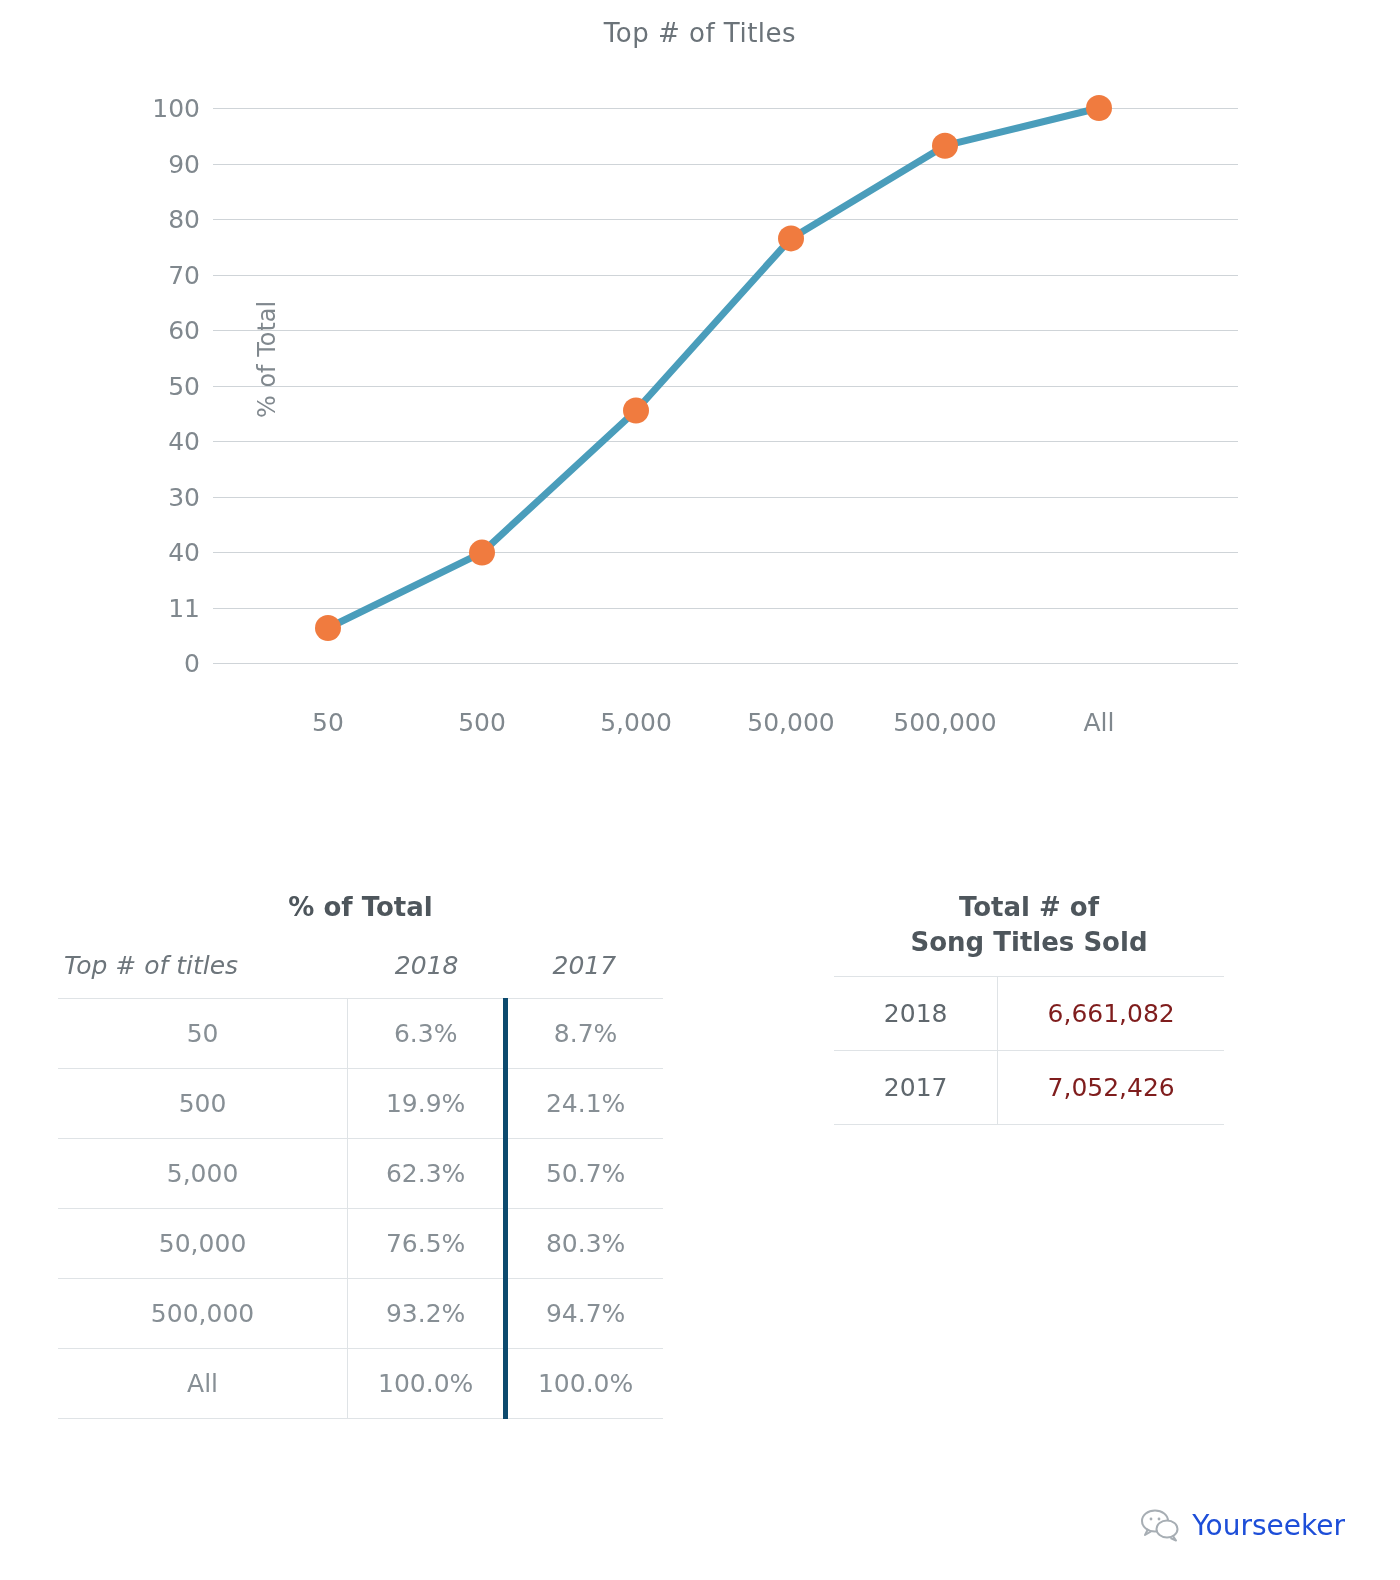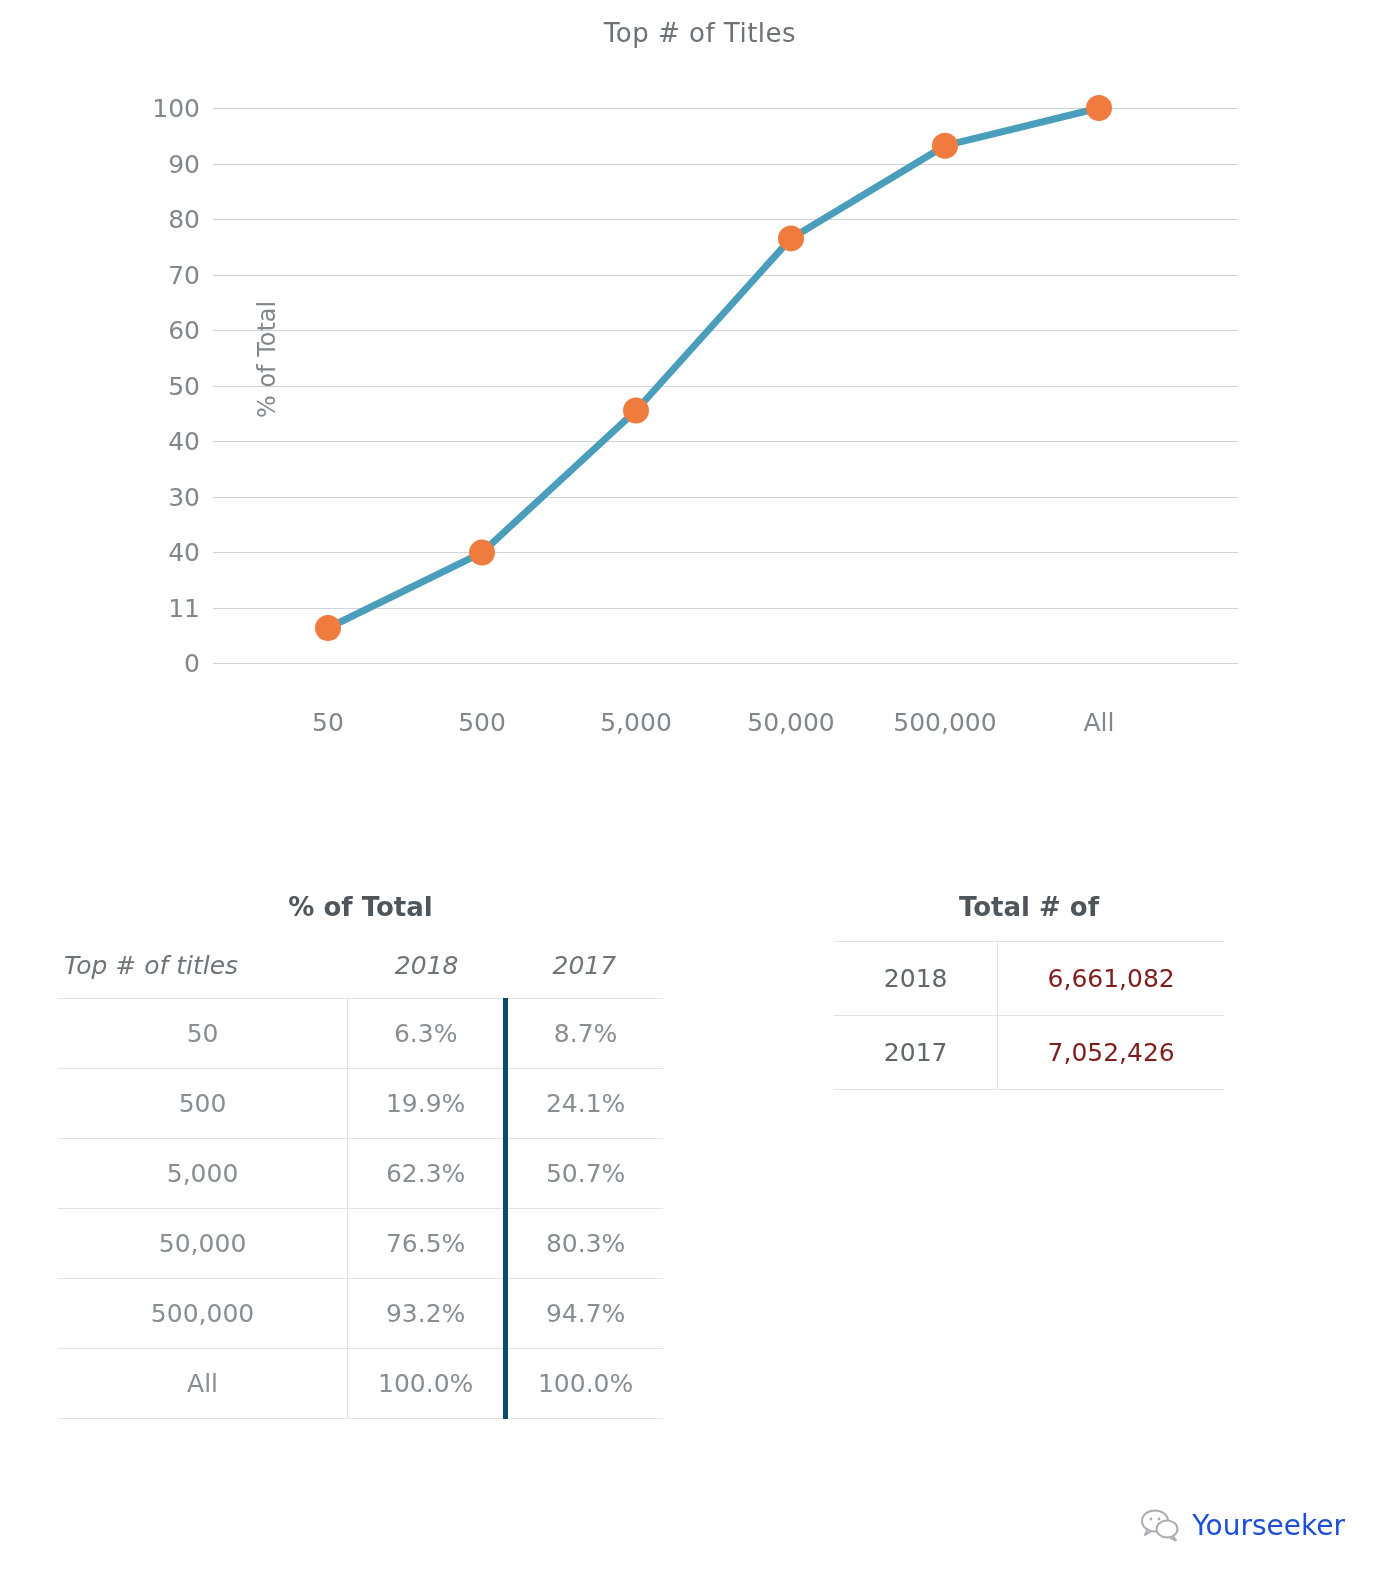--- a/index.html
+++ b/index.html
@@ -299,20 +299,21 @@
             <td class="second-col">100.0%</td>
             <td>100.0%</td>
           </tr>
         </tbody>
     </table>
   </div>
 
   <div class="right-table">
     <div class="tbl-caption two-line">
       <div>Total # of</div>
+      <div>Song Titles Sold</div>
     </div>
     <table>
       <tbody id="totals-table-body">
           <tr>
             <td class="rt-first">2018</td>
             <td class="rt-second">6,661,082</td>
           </tr>
           <tr>
             <td class="rt-first">2017</td>
             <td class="rt-second">7,052,426</td>

